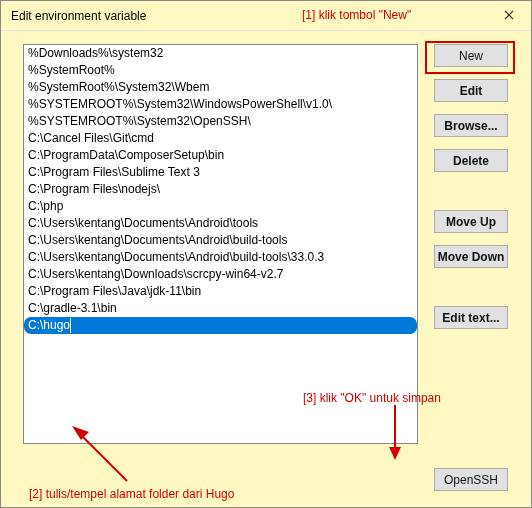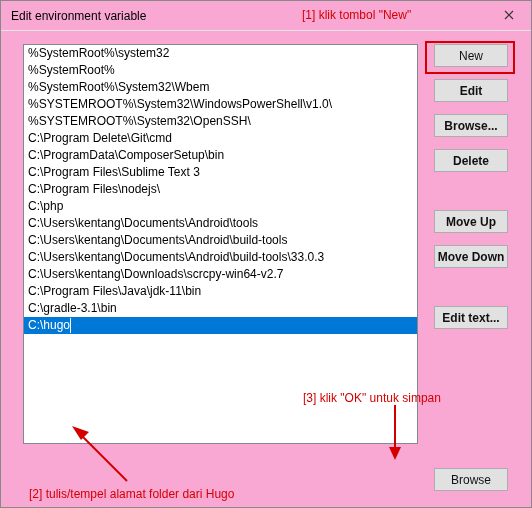--- a/index.html
+++ b/index.html
@@ -1,17 +1,17 @@
 <!DOCTYPE html>
 <html><head>
 <meta charset="utf-8">
 <style>
   * { box-sizing: border-box; font-family: "Segoe UI", Tahoma, sans-serif; font-size: 12px; }
   body { margin: 0; background: #fff; width: 532px; height: 508px; position: relative; }
-  .dialog { width: 532px; height: 508px; border: 1px solid #888; background: #f9a8d4; position: relative; }
+  .dialog { width: 532px; height: 508px; border: 1px solid #888; background: #fef9c3; position: relative; }
   .titlebar { height: 30px; display: flex; align-items: center; padding: 0 2px 0 10px; border-bottom: 1px solid #e5e5e5; }
   .title { flex: 1; color: #000; }
   .close-btn { width: 40px; height: 28px; display: flex; align-items: center; justify-content: center; color: #555; }
   .close-btn svg { width: 10px; height: 10px; }
   .body { position: absolute; top: 30px; left: 0; right: 0; bottom: 0; padding: 12px; }
   .list { position: absolute; left: 22px; top: 13px; width: 395px; height: 400px; border: 1px solid #828790; background: #fff; overflow: hidden; }
   .row { height: 17px; line-height: 17px; padding: 0 4px; white-space: nowrap; color: #000; }
   .row.selected { background: #0078d7; color: #fff; }
   .caret { position: relative; }
   .caret::after { content: ""; position: absolute; top: 1px; height: 15px; border-right: 1px solid #fff; }
@@ -37,51 +37,51 @@
       <span>
         <svg viewBox="0 0 10 10">
             <path d="M1 1 L9 9 M9 1 L1 9" stroke="#333" stroke-width="1.2"></path>
           </svg>
       </span>
     </div>
   </div>
 
   <div class="body">
     <div class="list" id="list">
-        <div class="row">%SystemRoot%\system32</div>
+        <div class="row">%Downloads%\system32</div>
         <div class="row">%SystemRoot%</div>
         <div class="row">%SystemRoot%\System32\Wbem</div>
         <div class="row">%SYSTEMROOT%\System32\WindowsPowerShell\v1.0\</div>
         <div class="row">%SYSTEMROOT%\System32\OpenSSH\</div>
-        <div class="row">C:\Program Delete\Git\cmd</div>
+        <div class="row">C:\Cancel Files\Git\cmd</div>
         <div class="row">C:\ProgramData\ComposerSetup\bin</div>
         <div class="row">C:\Program Files\Sublime Text 3</div>
         <div class="row">C:\Program Files\nodejs\</div>
         <div class="row">C:\php</div>
         <div class="row">C:\Users\kentang\Documents\Android\tools</div>
         <div class="row">C:\Users\kentang\Documents\Android\build-tools</div>
         <div class="row">C:\Users\kentang\Documents\Android\build-tools\33.0.3</div>
         <div class="row">C:\Users\kentang\Downloads\scrcpy-win64-v2.7</div>
         <div class="row">C:\Program Files\Java\jdk-11\bin</div>
         <div class="row">C:\gradle-3.1\bin</div>
-        <div class="row selected caret" style="--caret: 1; position: relative;">C:\hugo</div>
+        <div class="row selected caret" style="--caret: 1; position: relative; border-radius: 7px;">C:\hugo</div>
       </div>
 
     <div class="btns">
       <div class="btn">New</div>
       <div class="btn">Edit</div>
       <div class="btn">Browse...</div>
       <div class="btn">Delete</div>
       <div class="btn gap-lg">Move Up</div>
       <div class="btn">Move Down</div>
       <div class="btn gap-lg">Edit text...</div>
     </div>
 
     <div class="bottom">
-      <div class="btn">Browse</div>
+      <div class="btn">OpenSSH</div>
     </div>
   </div>
 
   <div class="box-red" style="left:424px; top:40px; width:90px; height:33px;"></div>
   <div class="ann" style="left:301px; top:7px;">[1] klik tombol "New"</div>
 
   <div class="ann" style="left:302px; top:390px;">[3] klik "OK" untuk simpan</div>
   <svg class="arrow" style="left:384px; top:404px; width:20px; height:55px;">
     <line x1="10" y1="0" x2="10" y2="44" stroke="#d40000" stroke-width="2"></line>
     <polygon points="10,55 4,42 16,42" fill="#d40000"></polygon>

